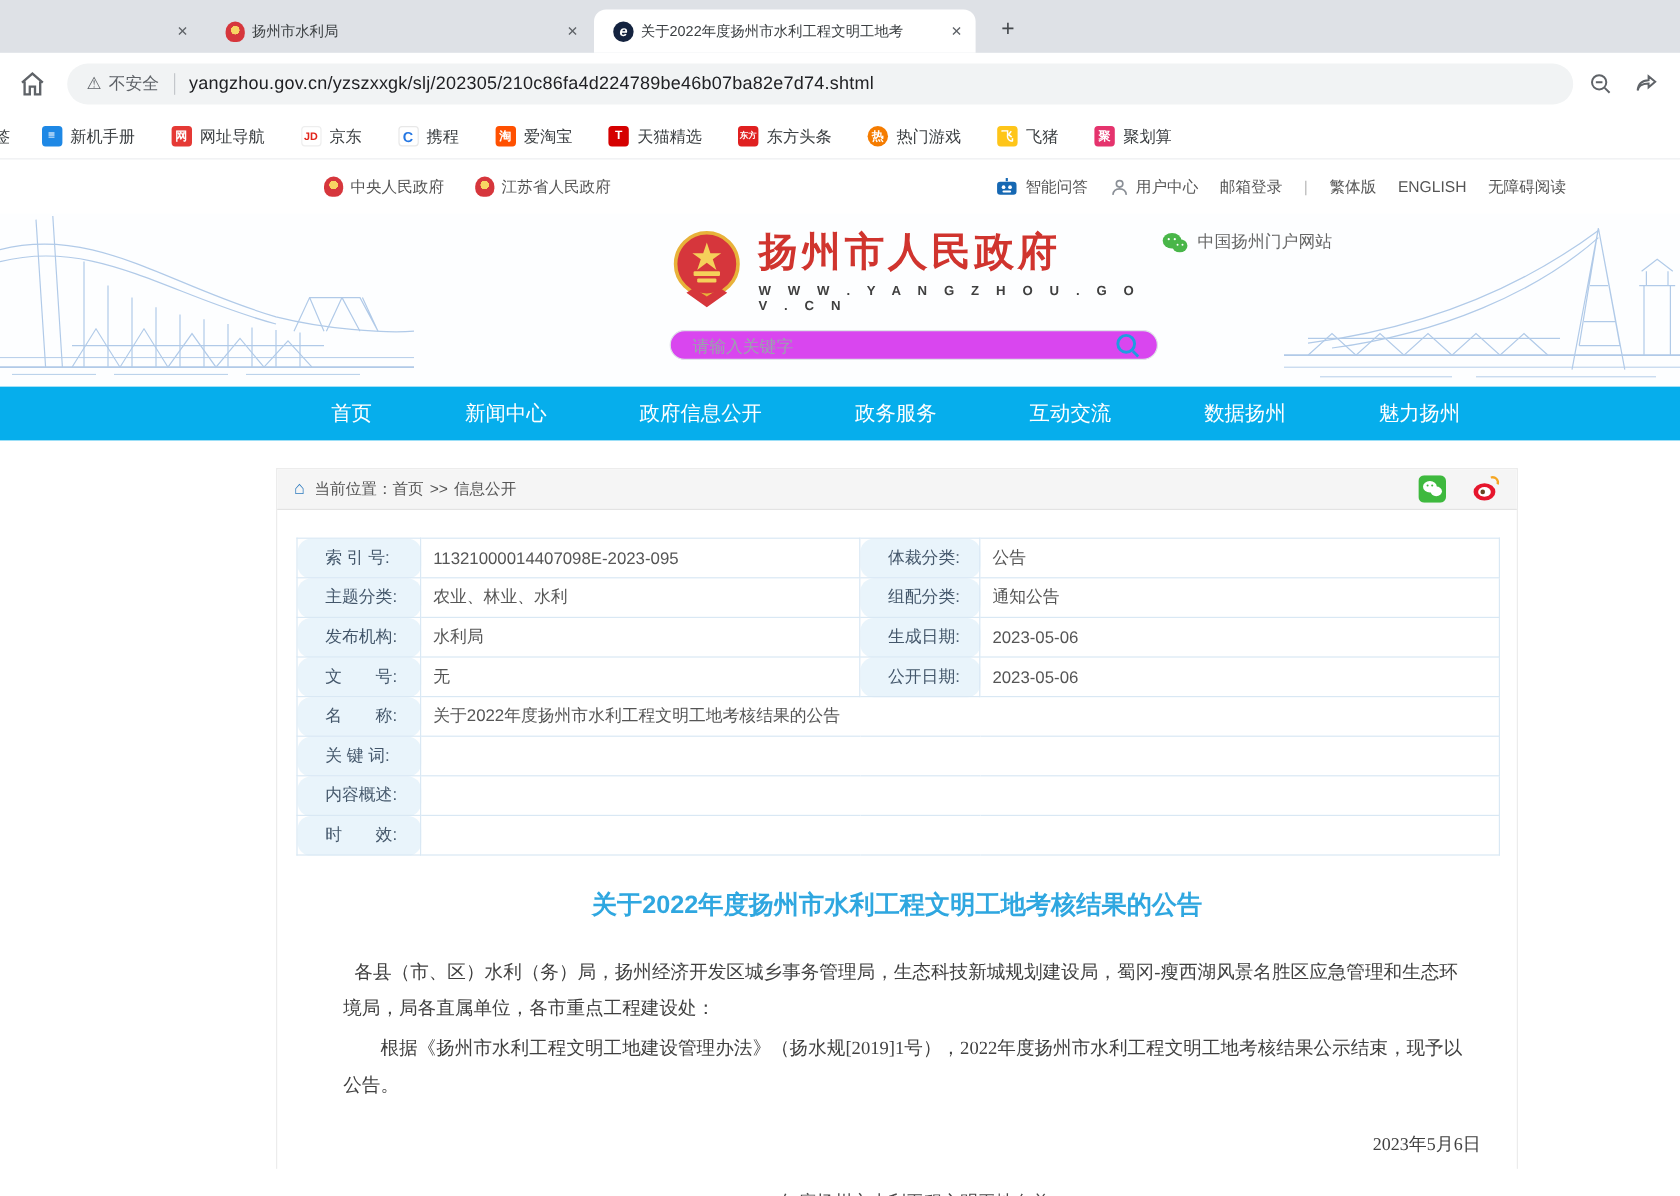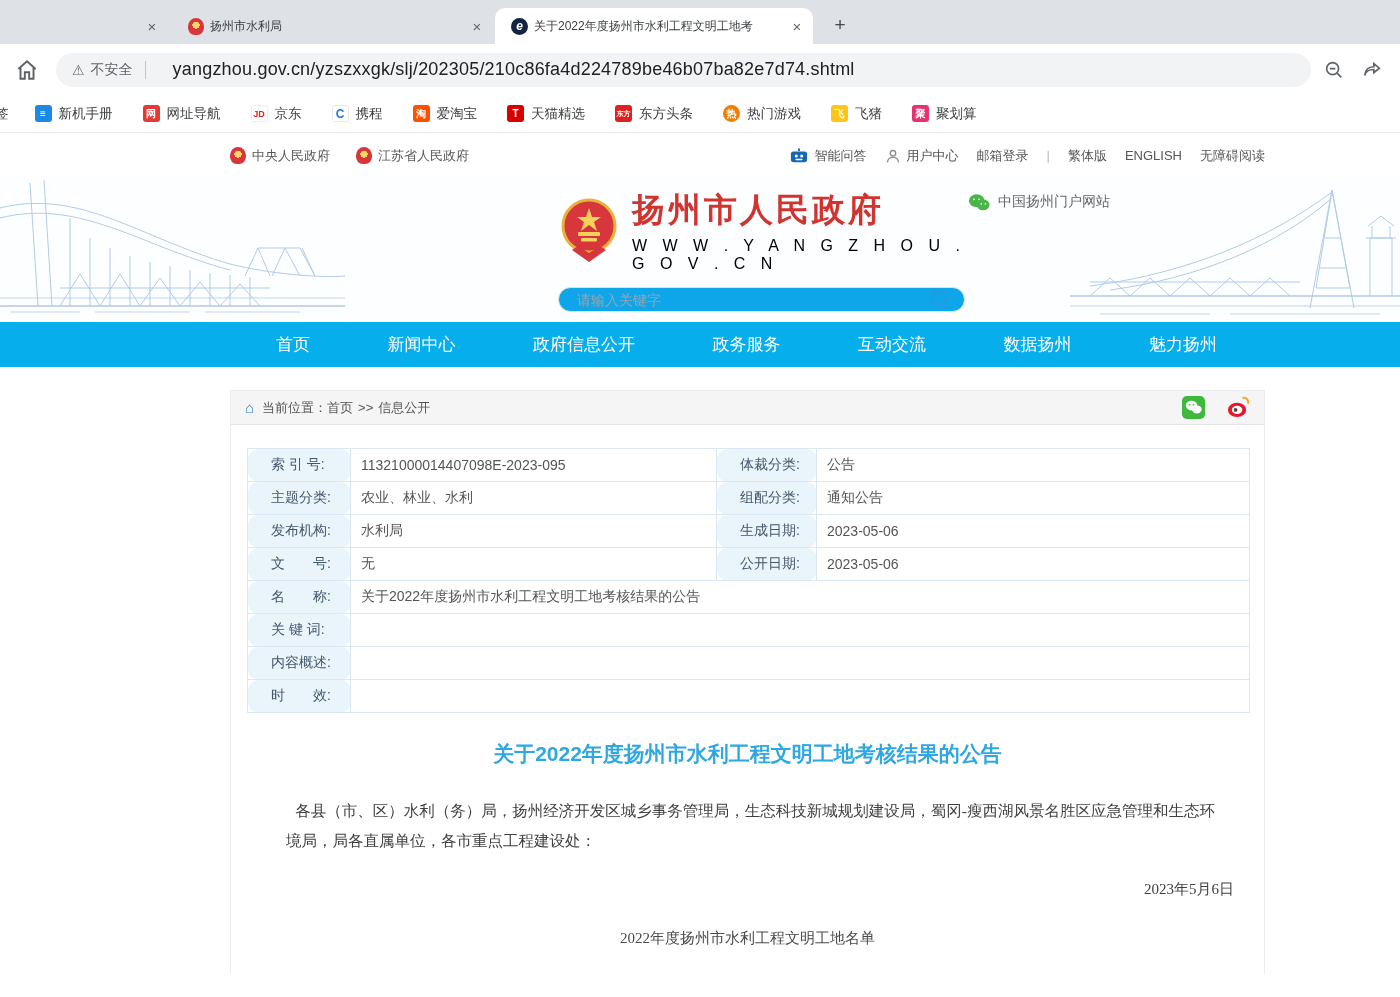--- a/index.html
+++ b/index.html
@@ -23,55 +23,55 @@
   .newtab { width:26px; height:26px; margin:0 0 6px 14px; display:flex; align-items:center; justify-content:center;
     color:#45494d; font-size:19px; cursor:pointer; }
 
   .toolbar { height:51px; background:#fff; display:flex; align-items:center; padding:0 14px; }
   .home-ico { width:26px; height:26px; margin-right:16px; color:#5f6368; }
   .omnibox { flex:1; height:34px; background:#f1f3f4; border-radius:17px; display:flex; align-items:center;
     padding:0 16px; max-width:1255px; }
   .warn { color:#5f6368; font-size:14px; display:flex; align-items:center; gap:6px; }
   .warn-tri { font-size:14px; }
   .omni-sep { width:1px; height:18px; background:#c4c7cb; margin:0 12px; }
-  .url { font-size:18px; color:#202124; letter-spacing:.2px;margin-left:15px; }
+  .url { font-size:15px; color:#202124; letter-spacing:.2px; }
   .tool-right { display:flex; align-items:center; gap:16px; margin-left:12px; color:#5f6368; }
   .tool-ico { width:22px; height:22px; cursor:pointer; }
 
   .bookmarks { height:38px; background:#fff; border-bottom:1px solid #e8eaed; display:flex; align-items:center;
     font-size:13.5px; color:#3c4043; overflow:hidden; }
   .bm { display:flex; align-items:center; gap:7px; margin-right:30px; white-space:nowrap; cursor:pointer; }
   .bm:first-child { margin-left:-32px; margin-right:26px; }
   .bm-ico { width:17px; height:17px; border-radius:3px; color:#fff; font-size:10px; display:flex; align-items:center;
     justify-content:center; font-weight:bold; flex:none; }
   .bm-ico.jd { background:#fff; color:#e1251b; border:1px solid #eee; font-size:9px; }
   .bm-ico.ctrip { background:#fff; border:1px solid #e8e8e8; color:#2577e3; font-size:12px; }
   .bm-ico.df { font-size:7px; line-height:1; }
 
   
-  .govbar { height:45px; background:#fff; display:flex; align-items:center; }
+  .govbar { height:45px; background:#fff; display:flex; align-items:center;padding-left:40px; }
   .govbar-inner { width:1035px; margin:0 auto 0 230px; display:flex; align-items:center; }
   .gov-link { display:flex; align-items:center; gap:6px; font-size:13px; color:#555; margin-right:26px; cursor:pointer; }
   .gov-util { margin-left:auto; display:flex; align-items:center; gap:18px; font-size:13px; color:#555; }
   .gov-util .item { display:flex; align-items:center; gap:6px; cursor:pointer; }
   .pipe { color:#bbb; }
 
   
   .banner { height:144px; position:relative; background:#fdfeff; overflow:hidden; }
   .art { position:absolute; top:0; height:144px; opacity:.9; }
   .art.left { left:0; } .art.right { right:0; }
   .banner-center { position:absolute; left:558px; top:10px; width:410px; }
   .logo-row { display:flex; align-items:center; gap:12px; }
   .nat-emblem { width:62px; height:66px; flex:none; }
   .site-text .cn { font-size:33px; font-weight:bold; color:var(--emblem-red); letter-spacing:3px;
     font-family:"Liberation Serif","DejaVu Serif",serif; }
-  .site-text .en { font-size:16px; color:#000000; letter-spacing:5.5px; margin-top:4px; }
+  .site-text .en { font-size:11px; color:#404040; letter-spacing:5.5px; margin-top:4px;font-weight:bold; }
   .portal { position:absolute; left:968px; top:15px; display:flex; gap:8px; font-size:14px;
     color:#666; white-space:nowrap; }
-  .searchbox { margin-top:14px; width:407px; height:25px; border:1px solid #dfe3e8; border-radius:17px; background:#0ea5e9;
+  .searchbox { margin-top:14px; width:407px; height:25px; border:1px solid #dfe3e8; border-radius:17px; background:#d946ef;
     display:flex; align-items:center; padding:0 12px 0 18px; }
   .searchbox input { flex:1; border:none; outline:none; font-size:14px; color:#333; background:transparent; }
   .searchbox input::placeholder { color:#9aa4ad; }
 
   
   .mainnav { height:45px; background:var(--nav-bg); display:flex; align-items:center; }
   .mainnav-inner { width:1035px; margin-left:230px; display:flex; justify-content:space-between;
     padding:0 48px 0 46px; }
   .nav-item { color:#fff; font-size:17px; cursor:pointer; white-space:nowrap; }
 
@@ -373,17 +373,18 @@
       <td class="lbl">时　　效:</td>
       <td class="val" colspan="3"></td>
     </tr>
   </tbody>
     </table>
 
   <div class="art-title">关于2022年度扬州市水利工程文明工地考核结果的公告</div>
 
   <div class="article">
     <p class="p1">各县（市、区）水利（务）局，扬州经济开发区城乡事务管理局，生态科技新城规划建设局，蜀冈-瘦西湖风景名胜区应急管理和生态环境局，局各直属单位，各市重点工程建设处：</p>
+    <p class="p2">根据《扬州市水利工程文明工地建设管理办法》（扬水规[2019]1号），2022年度扬州市水利工程文明工地考核结果公示结束，现予以公告。</p>
   </div>
 
   <div class="art-date">2023年5月6日</div>
   <div class="list-title">2022年度扬州市水利工程文明工地名单</div>
 </div>
 
 </body></html>

